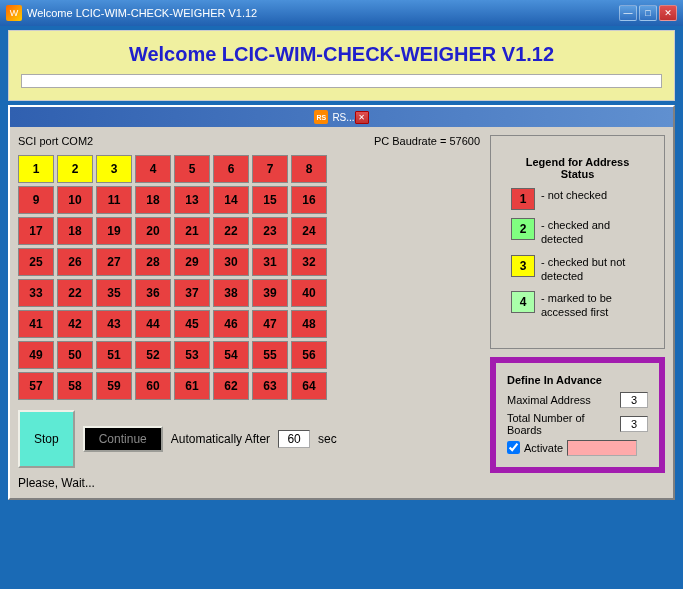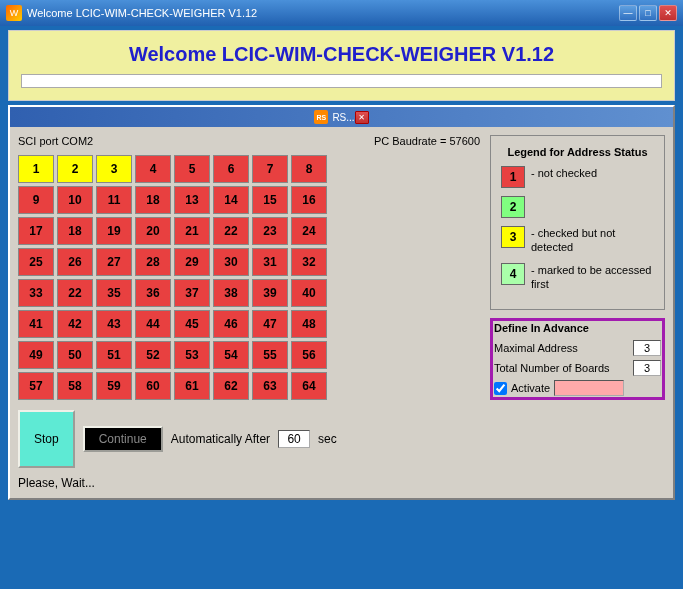--- a/index.html
+++ b/index.html
@@ -235,21 +235,21 @@
     .right-section {
       width: 175px;
       display: flex;
       flex-direction: column;
       gap: 8px;
     }
 
     .legend-box {
       border: 1px solid #888;
       background: #d4d0c8;
-      padding: 10px;
+      padding: 20px;
     }
 
     .legend-title {
       font-size: 11px;
       font-weight: bold;
       color: #000;
       margin-bottom: 8px;
       text-align: center;
     }
 
@@ -277,23 +277,23 @@
     .badge-yellow { background: #ffff00; }
     .badge-lightgreen { background: #aaffaa; }
 
     .legend-text {
       font-size: 11px;
       color: #000;
       line-height: 1.3;
     }
 
     .define-box {
-      border: 3px solid #a21caf;
+      border: 6px solid #a21caf;
       background: #d4d0c8;
-      padding: 1px;
+      padding: 11px;
     }
 
     .define-title {
       font-size: 11px;
       font-weight: bold;
       color: #000;
       margin-bottom: 6px;
     }
 
     .define-row {
@@ -464,20 +464,21 @@
 
       <div class="legend-box">
         <div class="legend-title">Legend for Address Status</div>
         <div id="legend-items">
             <div class="legend-item">
               <div class="legend-badge badge-red">1</div>
               <span class="legend-text">- not checked</span>
             </div>
             <div class="legend-item">
               <div class="legend-badge badge-green">2</div>
+              <span class="legend-text">- checked and detected</span>
             </div>
             <div class="legend-item">
               <div class="legend-badge badge-yellow">3</div>
               <span class="legend-text">- checked but not detected</span>
             </div>
             <div class="legend-item">
               <div class="legend-badge badge-lightgreen">4</div>
               <span class="legend-text">- marked to be accessed first</span>
             </div>
           </div>

